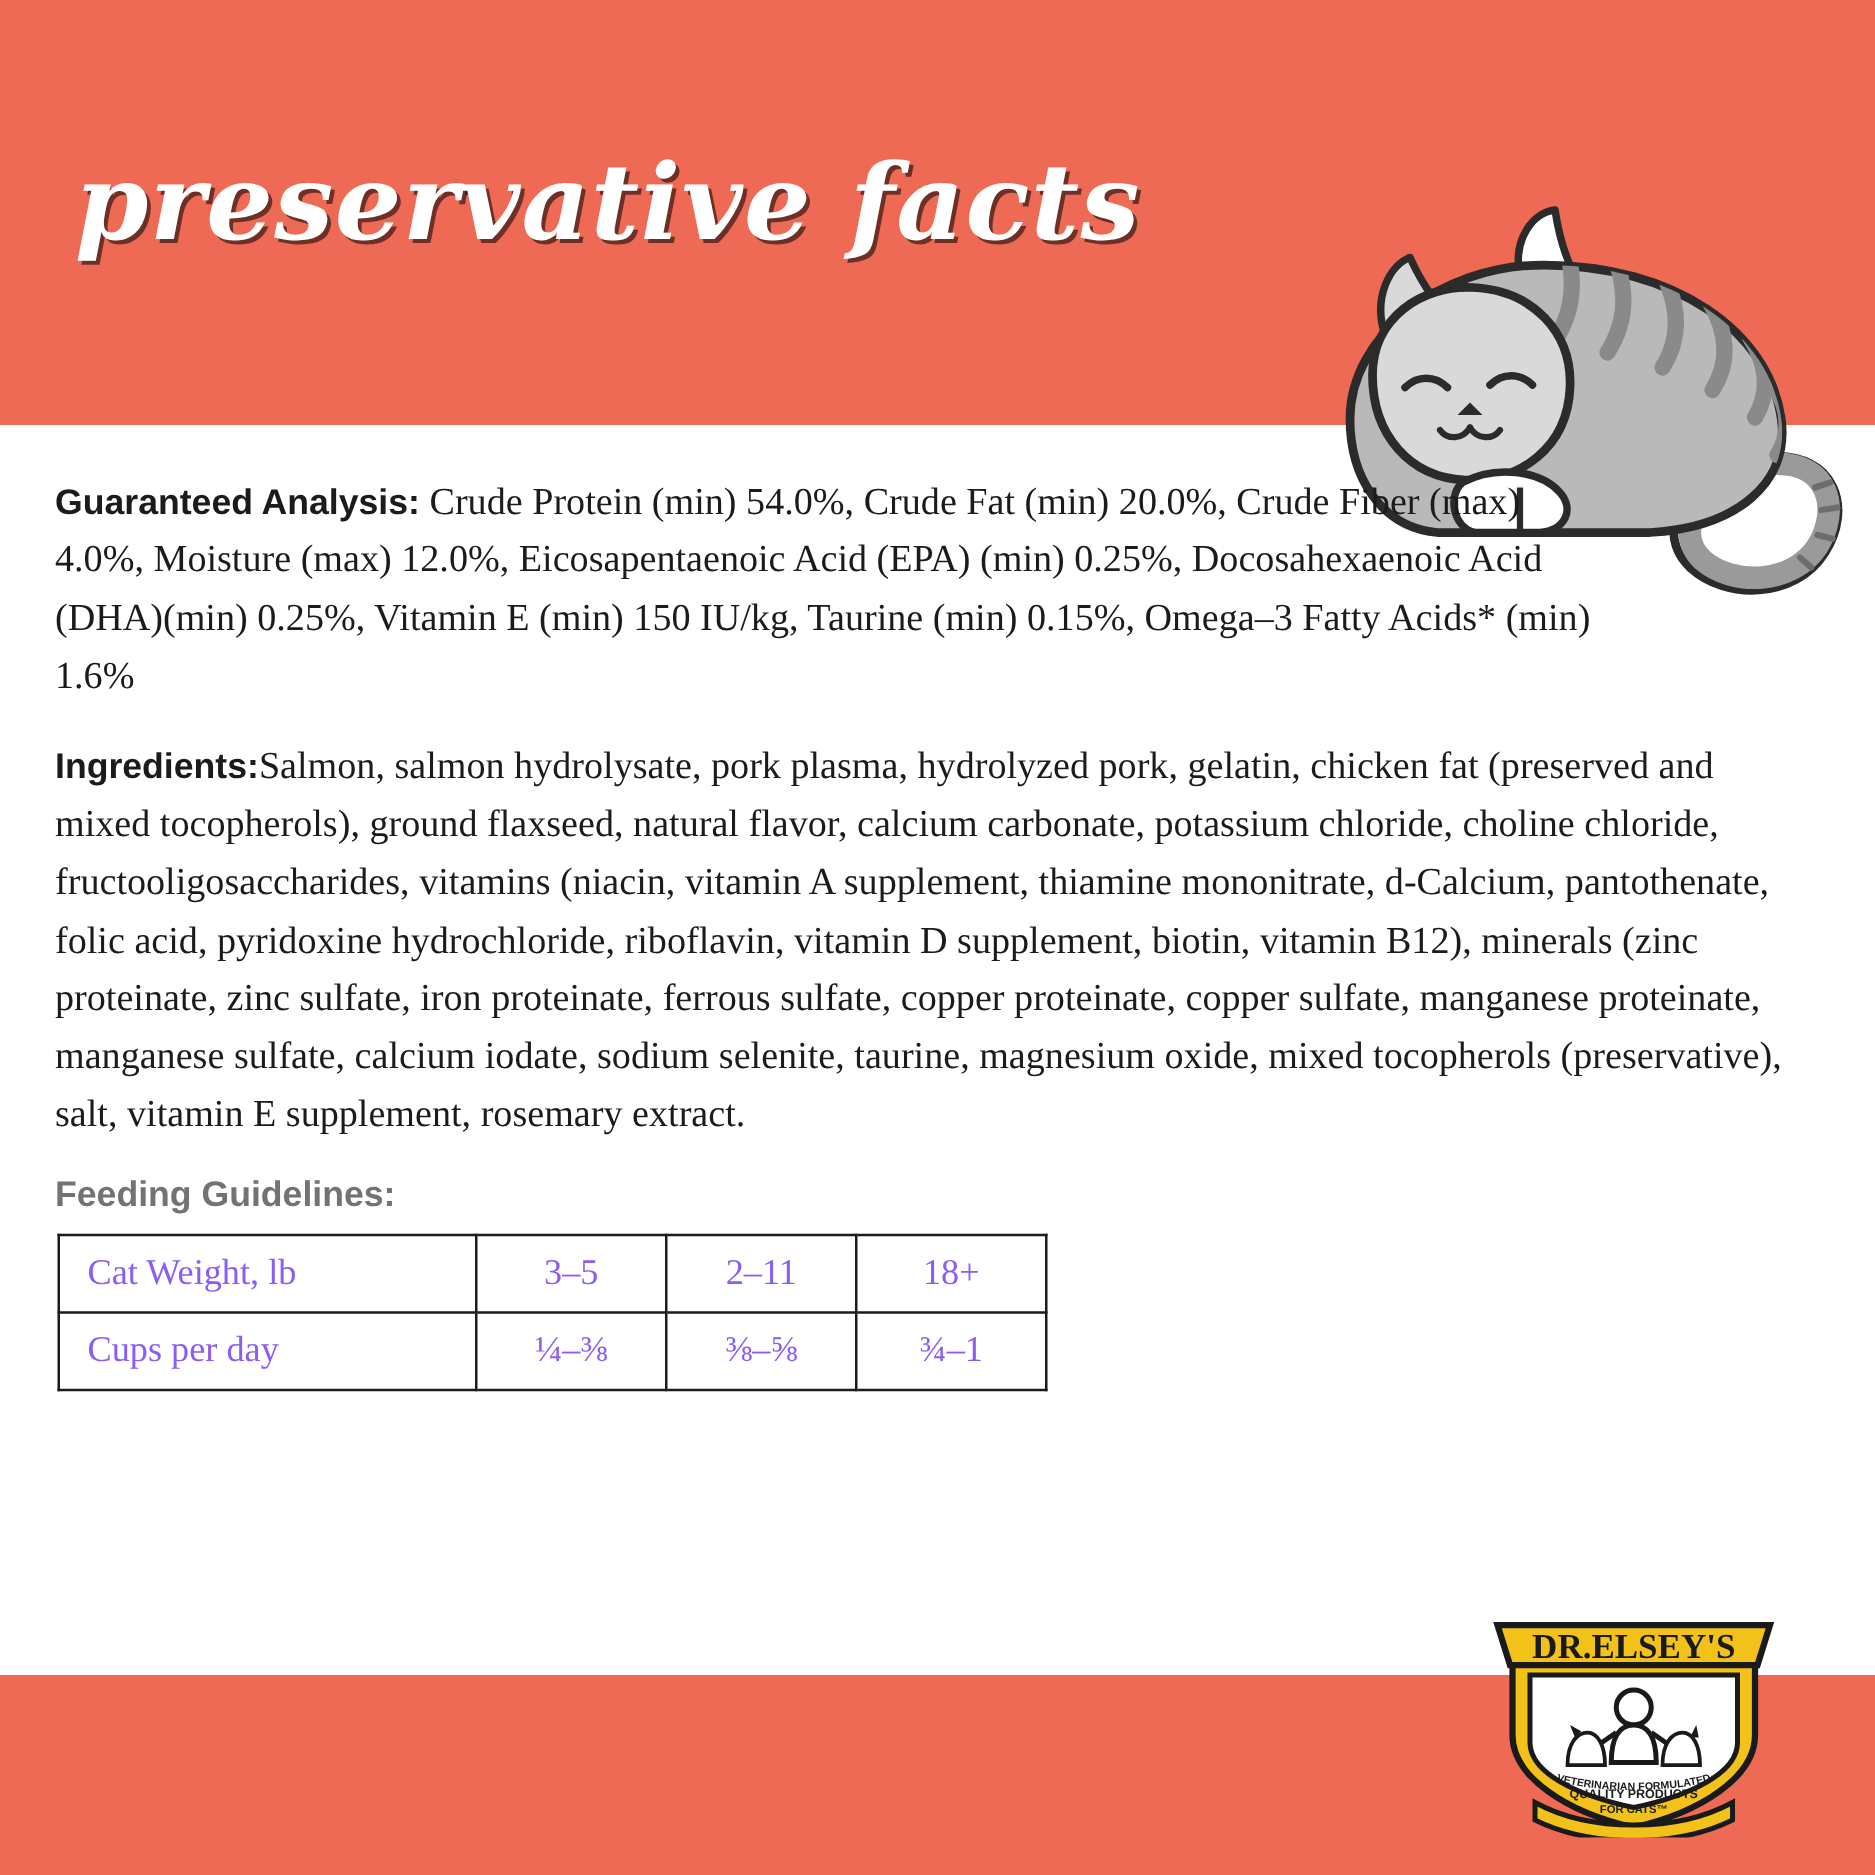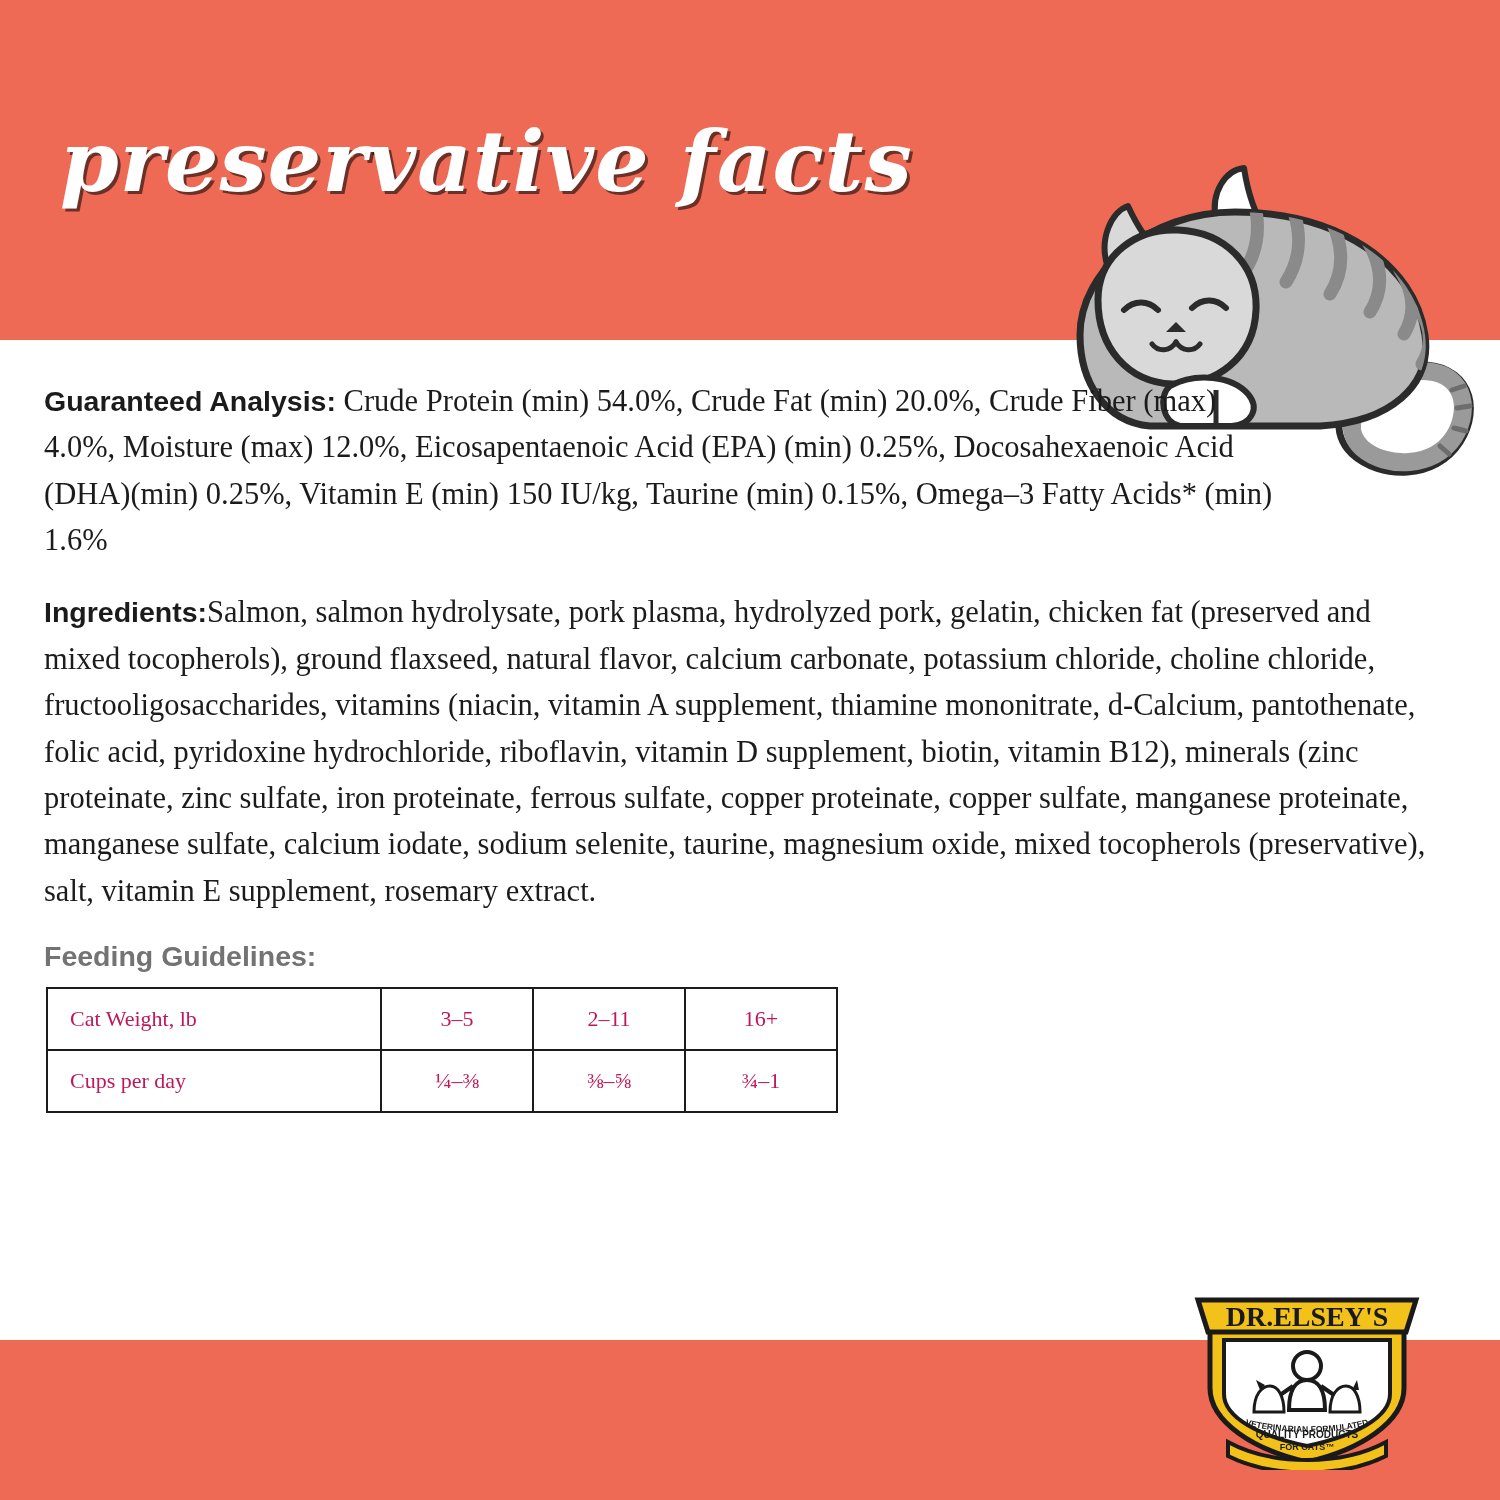--- a/index.html
+++ b/index.html
@@ -89,22 +89,22 @@
     margin: 8px 0 14px 0;
   }
 
   
   table.feeding {
     border-collapse: collapse;
     margin-left: 2px;
   }
   table.feeding td {
     border: 2px solid #1b1b1b;
-    font-size: 22px;
-    color: #be185d;
+    font-size: 29px;
+    color: #8b5cf6;
     text-align: center;
     height: 56px;
     padding: 2px 10px;
   }
   table.feeding td.label {
     text-align: left;
     width: 300px;
     padding-left: 22px;
   }
   table.feeding td.val {
@@ -183,21 +183,21 @@
   </p>
 
   <div class="section-head">Feeding Guidelines:</div>
 
   <table class="feeding">
     <tbody>
       <tr>
         <td class="label">Cat Weight, lb</td>
         <td class="val">3–5</td>
         <td class="val">2–11</td>
-        <td class="val">16+</td>
+        <td class="val">18+</td>
       </tr>
       <tr>
         <td class="label">Cups per day</td>
         <td class="val">¼–⅜</td>
         <td class="val">⅜–⅝</td>
         <td class="val">¾–1</td>
       </tr>
     </tbody>
   </table>
 </div>

